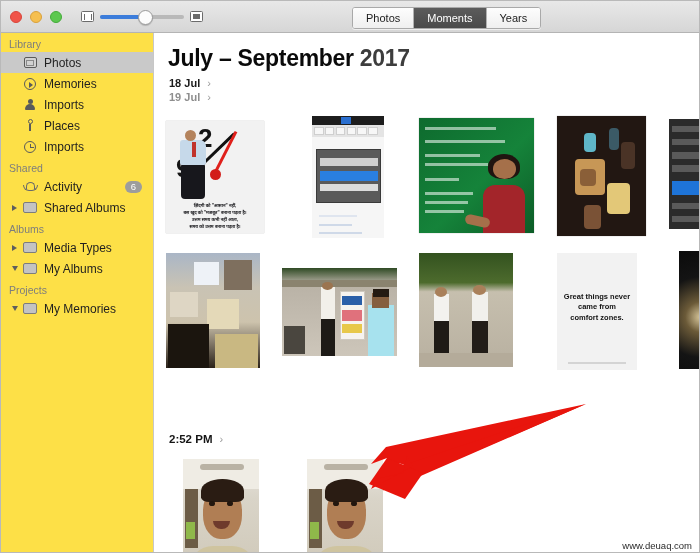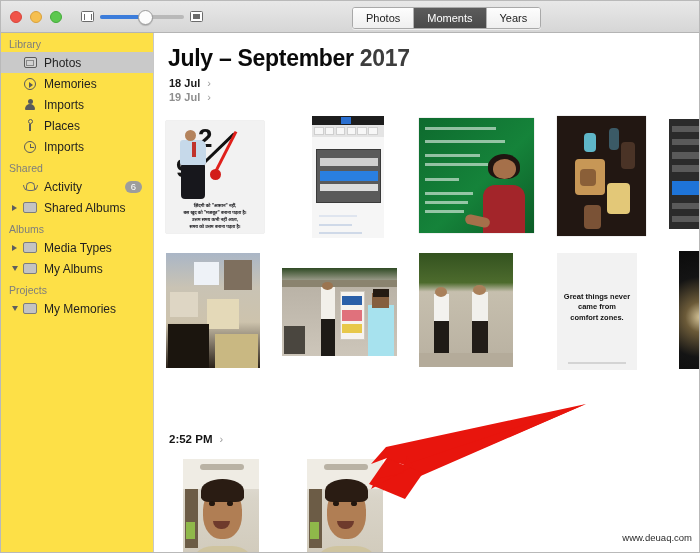--- a/index.html
+++ b/index.html
@@ -444,21 +444,21 @@
   }
   .art-partial-ss .b { position:absolute; left:8%; width:84%; height:6%; background:#5a5a5a; }
   .art-partial-ss .blue { position:absolute; left:8%; top:56%; width:84%; height:13%; background:#1e74d8; }
   .art-partial-dark {
     width:100%; height:100%; position:relative;
     background: radial-gradient(circle at 72% 56%, #d8c79b 0%, #6b5a38 22%, #141414 58%, #0b0b0b 100%);
   }
 
   .arrow { position:absolute; left:0; top:0; pointer-events:none; }
   .watermark {
-    position:absolute; right:4px; bottom:8px;
+    position:absolute; right:4px; bottom:0;
     font-size: 9.5px; color: #2b2b2b;
     font-family: "Liberation Sans", sans-serif;
     background: rgba(255,255,255,.85);
     padding: 1px 3px;
   }
 </style>
 </head>
 <body>
 
 <div class="window">

